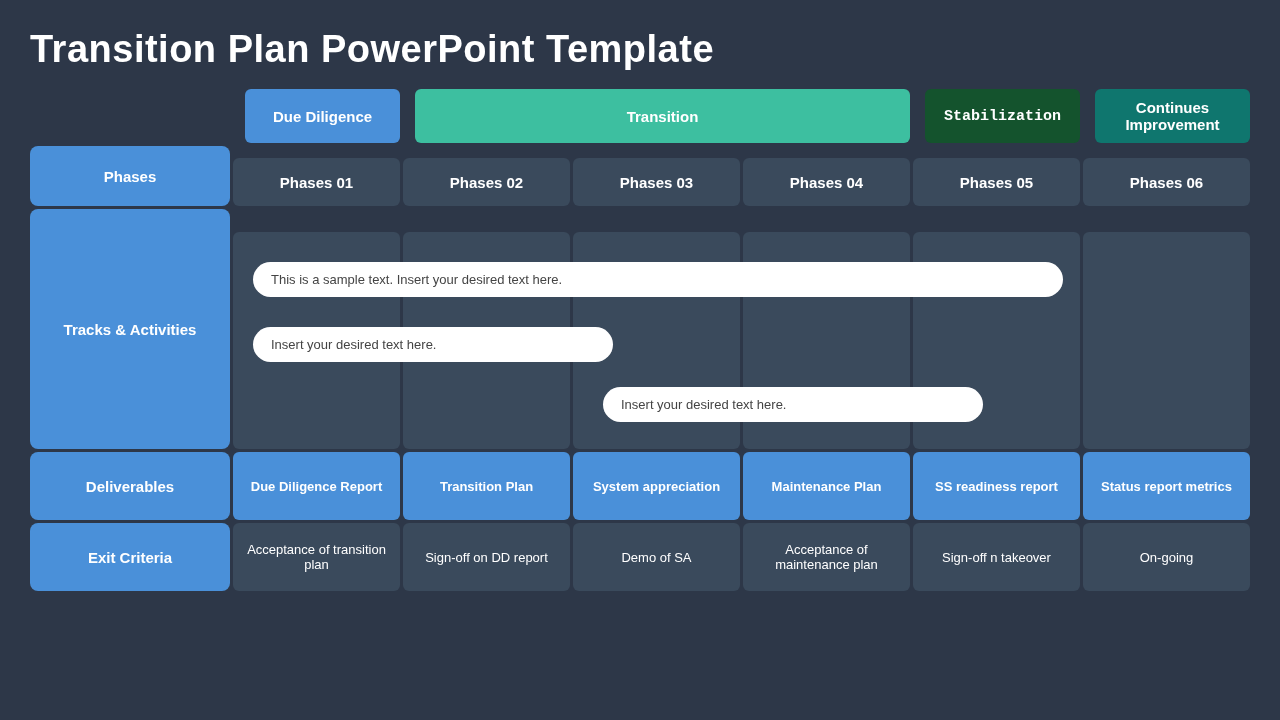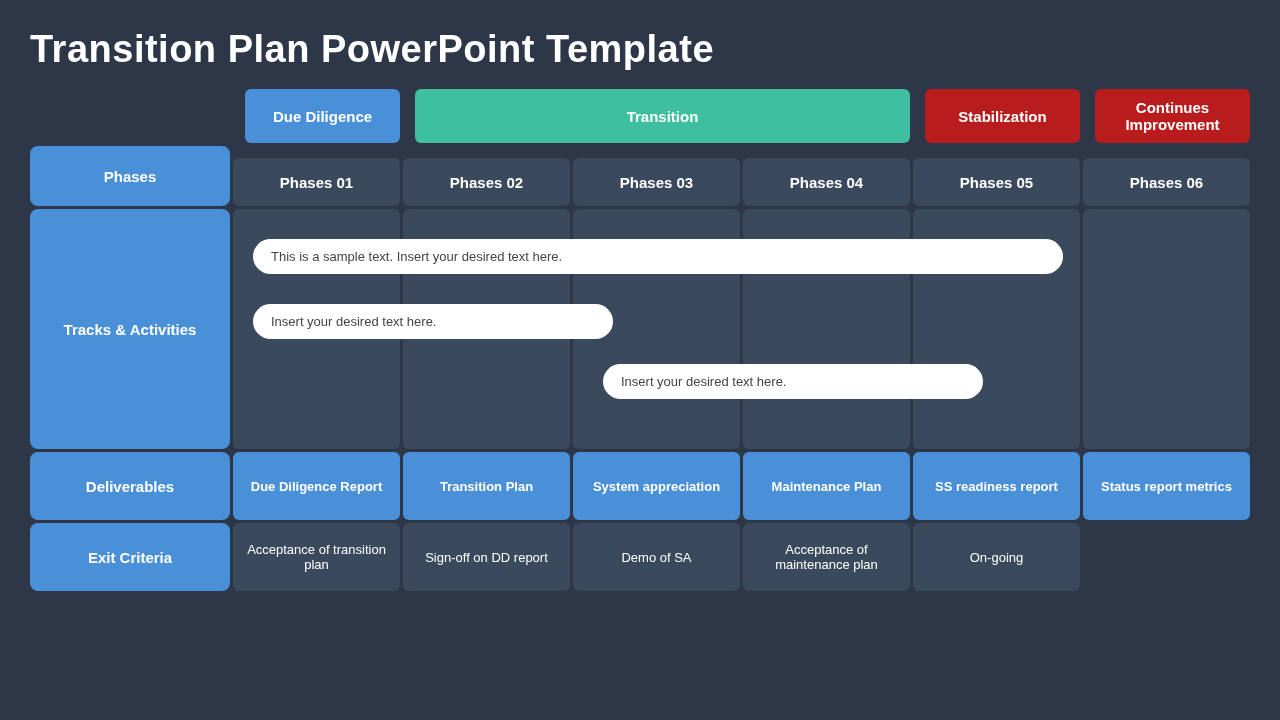--- a/index.html
+++ b/index.html
@@ -55,25 +55,26 @@
     .phase-due-diligence {
       background-color: #4a90d9;
       color: #fff;
     }
     .phase-transition {
       background-color: #3dbfa0;
       color: #fff;
       grid-column: span 3;
     }
     .phase-stabilization {
-      background-color: #b91c1c;
-      color: #fff;
+      background-color: #14532d;
+      color: #fff;
+      font-family: Liberation Mono, monospace;
     }
     .phase-continues {
-      background-color: #b91c1c;
+      background-color: #0f766e;
       color: #fff;
     }
     
     .grid-row {
       display: grid;
       grid-template-columns: 200px repeat(6, 1fr);
       gap: 3px;
       margin-bottom: 3px;
     }
     
@@ -209,21 +210,21 @@
       <div class="phase-col">Phases 02</div>
       <div class="phase-col">Phases 03</div>
       <div class="phase-col">Phases 04</div>
       <div class="phase-col">Phases 05</div>
       <div class="phase-col">Phases 06</div>
     </div>
 
     <div class="grid-row tracks-row">
       <div class="row-label tracks-label">Tracks &amp; Activities</div>
 
-      <div style="position:relative; grid-column: span 6;">
+      <div style="position:relative; grid-column: span 6; margin-top: 23px;">
         <div class="tracks-grid">
           <div class="track-col"></div>
           <div class="track-col"></div>
           <div class="track-col"></div>
           <div class="track-col"></div>
           <div class="track-col"></div>
           <div class="track-col"></div>
         </div>
 
         <div class="text-box text-box-1">This is a sample text. Insert your desired text here.</div>
@@ -241,17 +242,18 @@
       <div class="deliverable-col">SS readiness report</div>
       <div class="deliverable-col">Status report metrics</div>
     </div>
 
     <div class="grid-row exit-row">
       <div class="row-label">Exit Criteria</div>
       <div class="exit-col">Acceptance of transition plan</div>
       <div class="exit-col">Sign-off on DD report</div>
       <div class="exit-col">Demo of SA</div>
       <div class="exit-col">Acceptance of maintenance plan</div>
+      <div class="exit-col">Sign-off n takeover</div>
       <div class="exit-col">On-going</div>
     </div>
 
   </div>
 </div>
 
 </body></html>

